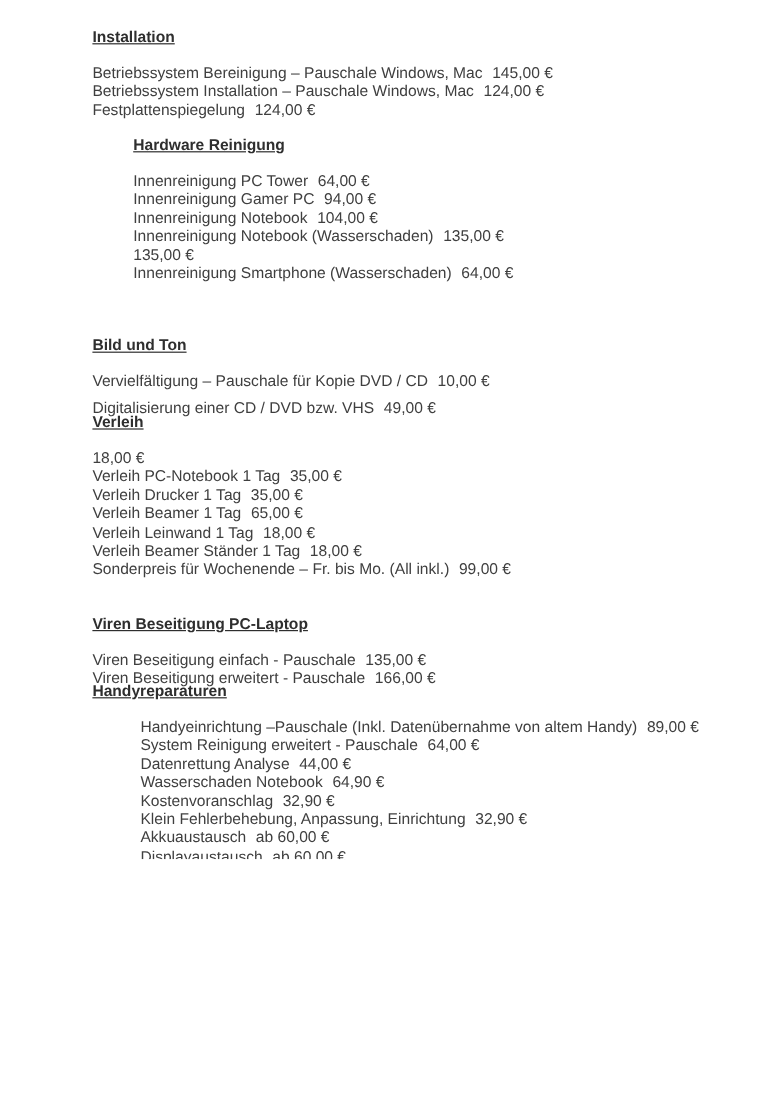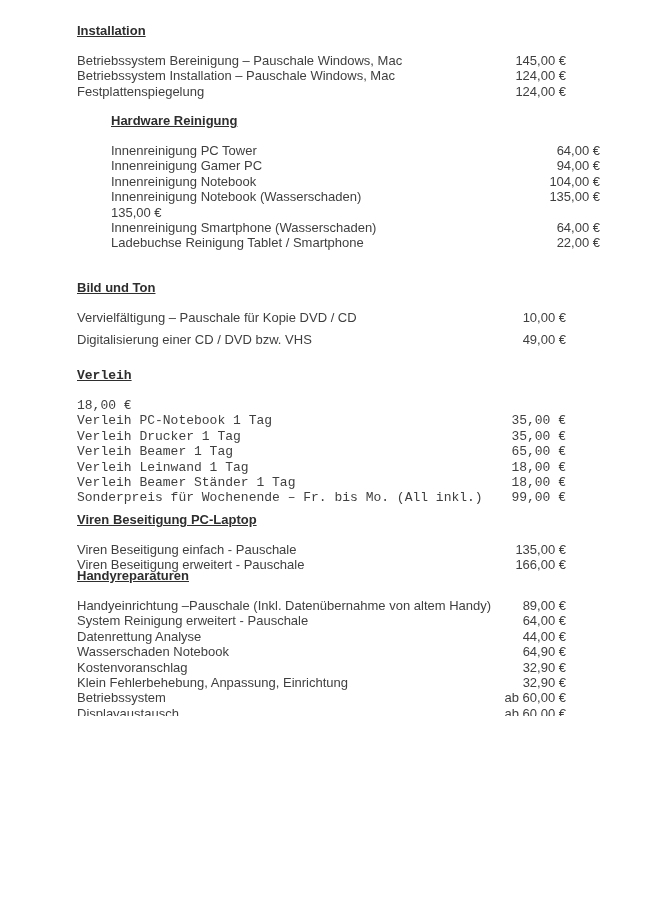--- a/index.html
+++ b/index.html
@@ -19,50 +19,49 @@
     overflow: hidden;
   }
   section.price-section {
     position: absolute;
     left: 77px;
     width: 489px;
   }
   .sec-installation        { top: 23px; }
   .sec-hardware-reinigung  { top: 113px; margin-left: 34px; }
   .sec-bild-und-ton        { top: 280px; }
-  .sec-verleih             { top: 368px; font-family: Liberation Mono, monospace; }
+  .sec-verleih             { top: 344px; }
   .sec-viren-beseitigung   { top: 512px; }
   .sec-handyreparaturen    { top: 568px; }
 
   .section-title {
     margin: 0 0 14.6px 0;
     font-size: 13px;
     font-weight: bold;
     text-decoration: underline;
     color: var(--heading, #2e2e2e);
   }
   .rows { margin: 0; }
   .row {
     display: flex;
-    justify-content: space-between;
     align-items: baseline;
   }
   .row .label {
     white-space: nowrap;
     padding-right: 8px;
   }
   .row .price {
     white-space: nowrap;
     flex-shrink: 0;
     text-align: right;
   }
   
   .sec-bild-und-ton .row { margin-bottom: 6.6px; }
   
-  .sec-handyreparaturen .rows { margin-top: 9px; }
+  .sec-handyreparaturen .rows { margin-top: 9px; margin-left: 40px; }
 </style>
 </head>
 <body>
 
 <div class="page">
   <div id="sections">
   <section class="price-section sec-installation">
     <h2 class="section-title">Installation</h2>
     <div class="rows">
   <div class="row">
@@ -107,24 +106,20 @@
 
   <div class="row">
     <span class="price">135,00 €</span>
   </div>
 
   <div class="row">
     <span class="label">Innenreinigung Smartphone (Wasserschaden)</span>
     <span class="price">64,00 €</span>
   </div>
 
-  <div class="row">
-    <span class="label">Ladebuchse Reinigung Tablet / Smartphone</span>
-    <span class="price">22,00 €</span>
-  </div>
 </div>
   </section>
 
   <section class="price-section sec-bild-und-ton">
     <h2 class="section-title">Bild und Ton</h2>
     <div class="rows">
   <div class="row">
     <span class="label">Vervielfältigung – Pauschale für Kopie DVD / CD</span>
     <span class="price">10,00 €</span>
   </div>
@@ -217,21 +212,21 @@
     <span class="label">Kostenvoranschlag</span>
     <span class="price">32,90 €</span>
   </div>
 
   <div class="row">
     <span class="label">Klein Fehlerbehebung, Anpassung, Einrichtung</span>
     <span class="price">32,90 €</span>
   </div>
 
   <div class="row">
-    <span class="label">Betriebssystem</span>
+    <span class="label">Akkuaustausch</span>
     <span class="price">ab 60,00 €</span>
   </div>
 
   <div class="row">
     <span class="label">Displayaustausch</span>
     <span class="price">ab 60,00 €</span>
   </div>
 </div>
   </section>
 </div>

